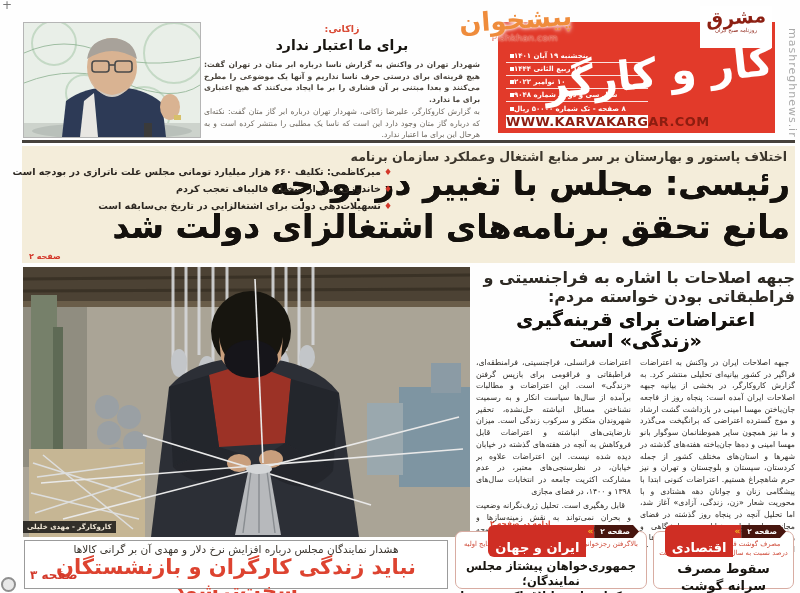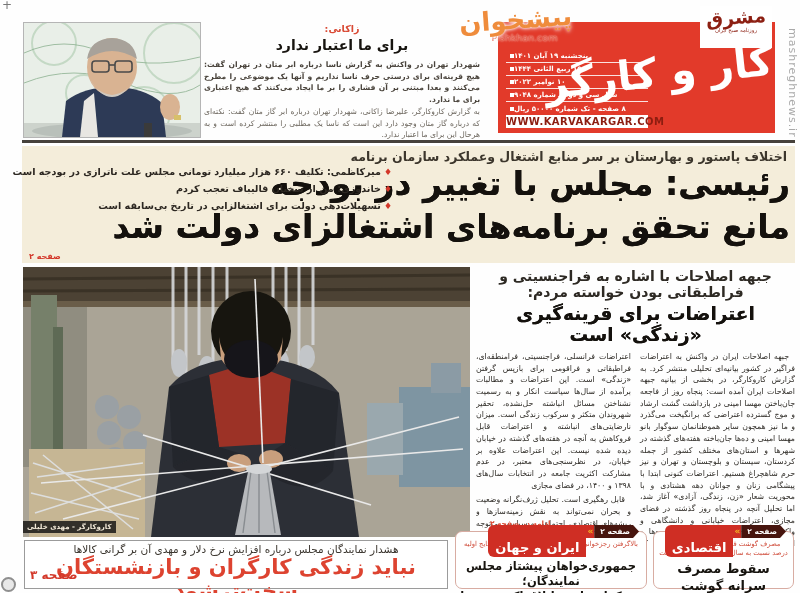--- a/index.html
+++ b/index.html
@@ -29,21 +29,21 @@
   }
   .masthead-info { position:absolute; left:8px; top:28px; width:142px; }
   .mrow {
     display:flex; flex-direction:row-reverse; align-items:center; justify-content:flex-start;
     border-bottom:1px solid rgba(255,255,255,.85); padding:1px 0; height:13px;
   }
   .mrow .sq { width:4px; height:4px; background:#fff; margin-left:4px; }
   .mrow .mtxt { color:#fff; font-size:7px; font-weight:bold; white-space:nowrap; }
   .www-box {
     position:absolute; left:8px; bottom:5px; width:142px; height:13px; background:#ffffff;
-    color:#8d1d10; font-size:10px; font-weight:bold; text-align:left; line-height:13px; letter-spacing:.4px;
+    color:#8d1d10; font-size:13px; font-weight:bold; text-align:left; line-height:13px; letter-spacing:.4px;
   }
 
   .pishkhan { position:absolute; left:477px; top:4px; width:95px; text-align:center; z-index:5; }
   .pishkhan-fa { font-size:26px; font-weight:bold; color:#ef8c3c; text-shadow:0 0 3px #ffffff,0 0 5px #ffffff; transform:rotate(-4deg); }
   .pishkhan-en { font-size:9.5px; color:#e45a45; margin-top:-2px; text-shadow:0 0 2px #fff; }
 
   .mashregh { position:absolute; left:700px; top:6px; width:72px; height:42px; background:#ffffff; text-align:center; z-index:4; padding-top:2px; }
   .mashregh-fa { font-size:19px; font-weight:bold; color:#8c1f12; line-height:1; transform:rotate(-4deg); }
   .mashregh-sub { font-size:5.5px; color:#8c1f12; }
   .side-watermark {
@@ -64,21 +64,21 @@
   .lead-pageref { position:absolute; left:7px; bottom:2px; font-size:8px; font-weight:bold; color:#d3382a; }
 
   
   .lead-photo { position:absolute; left:23px; top:267px; width:447px; height:270px; }
   .photo-caption {
     position:absolute; left:0; bottom:4px; background:rgba(30,28,26,.88); color:#f2e9d8;
     font-size:7px; padding:2px 4px; font-weight:bold;
   }
 
   .article { position:absolute; left:476px; top:266px; width:319px; height:263px; }
-  .article-kicker { text-align:center; font-size:14px; font-weight:bold; color:#2e2a24; margin-top:2px; }
+  .article-kicker { font-size:16px; font-weight:bold; color:#2e2a24; margin-top:2px; }
   .article-headline { text-align:center; font-size:18.5px; font-weight:bold; color:#14110d; margin-top:3px; text-shadow:0 0 .5px #14110d; }
   .article-body {
     margin-top:6px; height:205px; overflow:hidden;
     column-count:2; column-gap:9px; column-fill:auto;
     font-size:7.8px; color:#2d2a25; text-align:justify; line-height:1.5;
   }
   .article-body p { margin-bottom:3px; text-indent:6px; }
   .article-cont { position:absolute; left:14px; bottom:-1px; }
 
   

